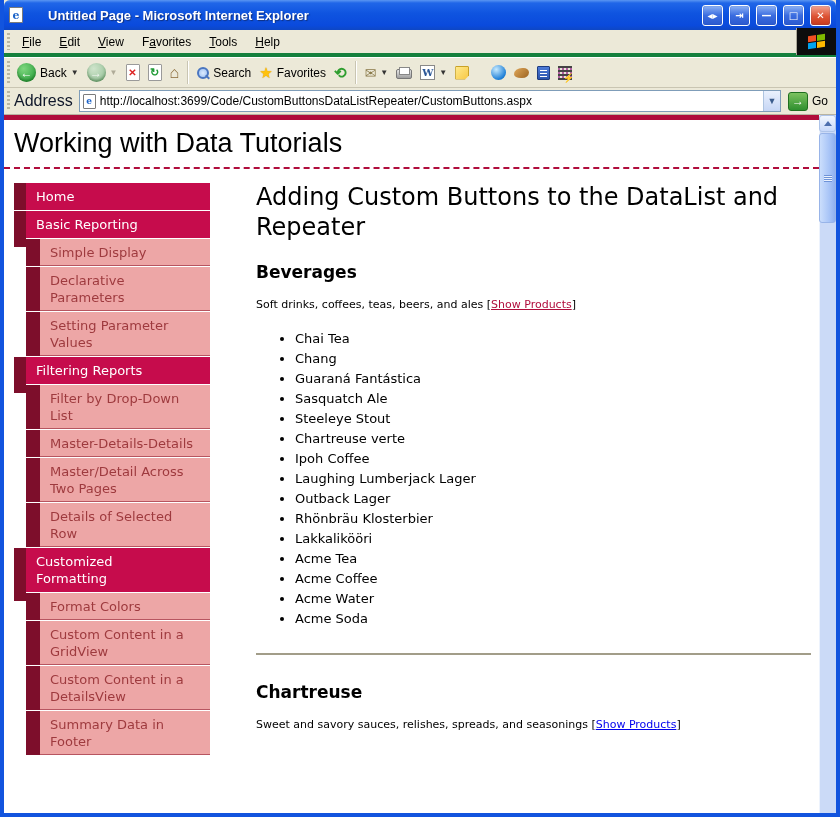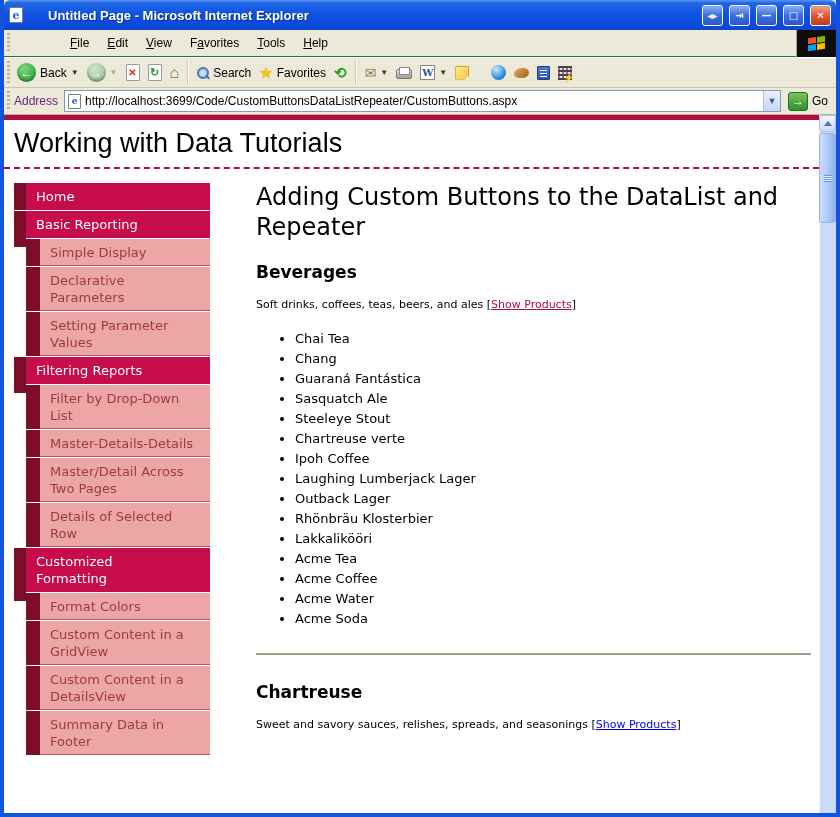--- a/index.html
+++ b/index.html
@@ -24,21 +24,21 @@
   .title-text{ flex:1; color:#fff; font-size:13px; font-weight:bold; text-shadow:1px 1px 1px #10307E; white-space:nowrap; overflow:hidden;padding-left:20px;}
   .tb-btn{
     width:21px; height:21px; border-radius:3px; border:1px solid #fff;
     background:linear-gradient(180deg,#8DB2F4 0%,#3A6CE0 50%,#2B59CE 100%);
     color:#fff; font:bold 10px/19px "DejaVu Sans", sans-serif; text-align:center; cursor:default;
     box-shadow:inset 0 0 1px #1A3FA8; margin-left:1px;
   }
   .tb-btn.close{ background:linear-gradient(180deg,#F2A38F 0%,#DD5334 55%,#C63A1C 100%); }
 
   
-  .menubar{ height:27px; display:flex; align-items:center; background:#ECE9D8; border-bottom:1px solid #15803d;gap:48px; }
+  .menubar{ height:27px; display:flex; align-items:center; background:#ECE9D8; border-bottom:4px solid #15803d; }
   .grip{ width:7px; align-self:stretch; margin:3px 1px;
     background:repeating-linear-gradient(180deg,#B9B5A1 0 2px,transparent 2px 4px);
     background-size:3px 100%; background-repeat:no-repeat; background-position:2px 0;}
   .menu-item{ padding:5px 9px; font-size:12px; color:#000; }
   .menu-item u{ text-underline-offset:1px; }
   .winlogo{ margin-left:auto; width:40px; height:27px; background:#0D0D0D; border-left:1px solid #ACA899;
     display:flex; align-items:center; justify-content:center; }
   .flag{ display:grid; grid-template-columns:8px 8px; grid-template-rows:6px 6px; gap:1px; transform:skewY(-8deg); }
   .flag i:nth-child(1){background:#F25022;} .flag i:nth-child(2){background:#7FBA00;}
   .flag i:nth-child(3){background:#00A4EF;} .flag i:nth-child(4){background:#FFB900;}
@@ -80,21 +80,21 @@
     border:1px solid #1E3C80; border-radius:1px;}
   .book::after{ content:""; position:absolute; left:2px; top:3px; width:7px; height:1px; background:#fff; box-shadow:0 3px 0 #fff,0 6px 0 #fff;}
   .pixgrid{ width:14px; height:14px; display:inline-block; position:relative;
     background:repeating-linear-gradient(0deg,#444 0 2px,transparent 2px 4px),repeating-linear-gradient(90deg,#B05FA0 0 2px,#E8E4D8 2px 4px);}
   .pixgrid::after{ content:"⚡"; position:absolute; right:-2px; bottom:-3px; font-size:9px; color:#F4B400; }
   .sep{ width:2px; align-self:stretch; margin:3px 4px; border-left:1px solid #C9C5B2; border-right:1px solid #FFF; }
 
   
   .addressbar{ height:27px; display:flex; align-items:center; background:#ECE9D8; padding-right:2px;
     border-bottom:1px solid #B8B4A2; }
-  .addr-label{ font-size:12px; color:#701a75; padding:0 6px 0 1px; }
+  .addr-label{ font-size:16px; color:#0f172a; padding:0 6px 0 1px; }
   .addr-field{ flex:1; height:22px; background:#fff; border:1px solid #7F9DB9; display:flex; align-items:center;
     padding-left:3px; gap:4px; font-size:12px; color:#000; overflow:hidden; }
   .addr-url{ flex:1; white-space:nowrap; }
   .addr-drop{ width:17px; height:20px; background:linear-gradient(180deg,#EAF1FD,#C6D6F5);
     border-left:1px solid #AEC4E0; display:flex; align-items:center; justify-content:center; color:#3B5C8C; font-size:9px;}
   .go-area{ display:flex; align-items:center; gap:4px; padding:0 6px 0 7px; font-size:12px; }
   .go-box{ width:20px; height:19px; border-radius:3px; background:linear-gradient(180deg,#7CC25F,#2F8F2F);
     border:1px solid #1F6F1F; color:#fff; font-weight:bold; display:flex; align-items:center; justify-content:center; font-size:12px;}
 
   

